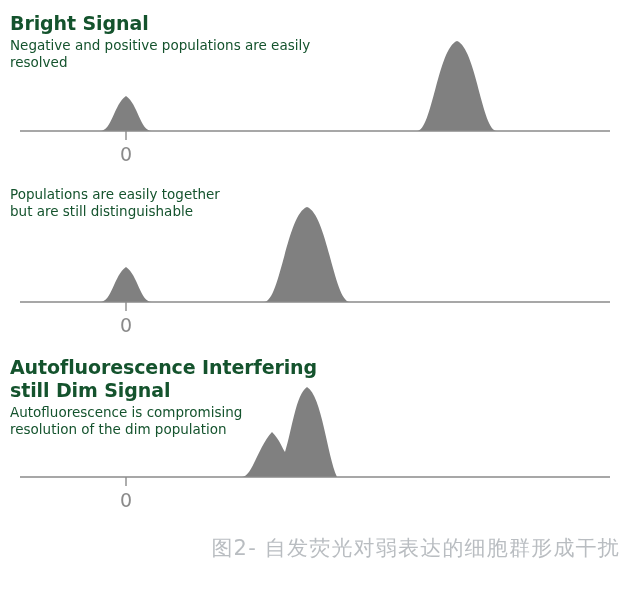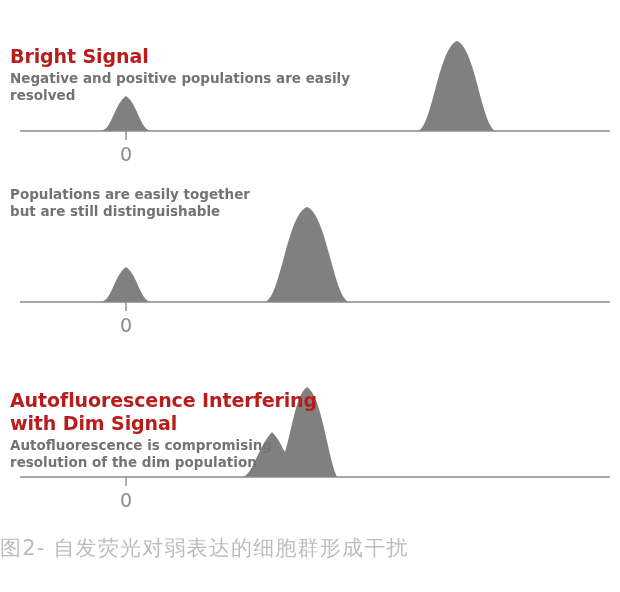--- a/index.html
+++ b/index.html
@@ -27,30 +27,29 @@
 
   .panel-head {
     position: absolute;
     left: 10px;
     top: 12px;
     width: 400px;
   }
   .panel-title {
     font-size: 19px;
     font-weight: 600;
-    color: #b91c1c;
+    color: #14532d;
     line-height: 23px;
     letter-spacing: -0.1px;
     white-space: pre-line;
-    margin-top: 33px;
   }
   .panel-sub {
     font-size: 13.5px;
-    font-weight: 700;
-    color: #737373;
+    font-weight: 400;
+    color: #14532d;
     line-height: 17px;
     margin-top: 2px;
     white-space: pre-line;
   }
 
   .plot {
     position: absolute;
     left: 0;
     top: 0;
     width: 620px;
@@ -60,21 +59,21 @@
     display: block;
     width: 620px;
     height: 100%;
   }
 
   .caption {
     position: absolute;
     left: 0;
     top: 534px;
     width: 620px;
-    text-align: left;
+    text-align: right;
     font-size: 21px;
     font-weight: 400;
     color: #b9bdc1;
     letter-spacing: 1.2px;
     font-family: "DejaVu Sans", "Liberation Sans", sans-serif;
   }
 </style>
 </head>
 <body>
 
@@ -141,19 +140,19 @@
 
       <line x1="20" y1="477" x2="610" y2="477" stroke="#8a8a8a" stroke-width="1.4"></line>
 
       <line x1="126" y1="477" x2="126" y2="486" stroke="#8a8a8a" stroke-width="1.4"></line>
 
       <text x="126" y="507" text-anchor="middle" font-family="DejaVu Sans, Liberation Sans, sans-serif" font-size="19" fill="#8a8a8a">0</text>
     </svg>
   </div>
   <div class="panel-head">
     <div class="panel-title">Autofluorescence Interfering
-with Dim Signal</div>
+still Dim Signal</div>
     <div class="panel-sub">Autofluorescence is compromising
 resolution of the dim population</div>
   </div>
 </div>
 
 <div class="caption">图2- 自发荧光对弱表达的细胞群形成干扰</div>
 
 </body></html>

